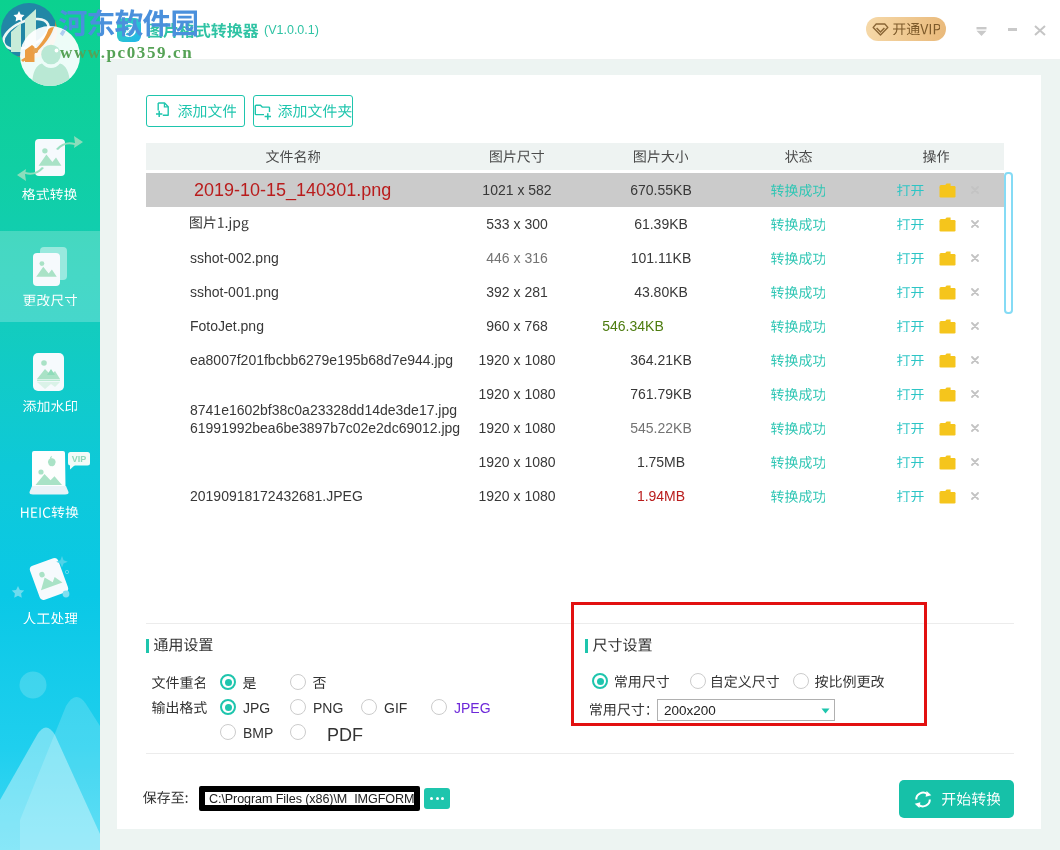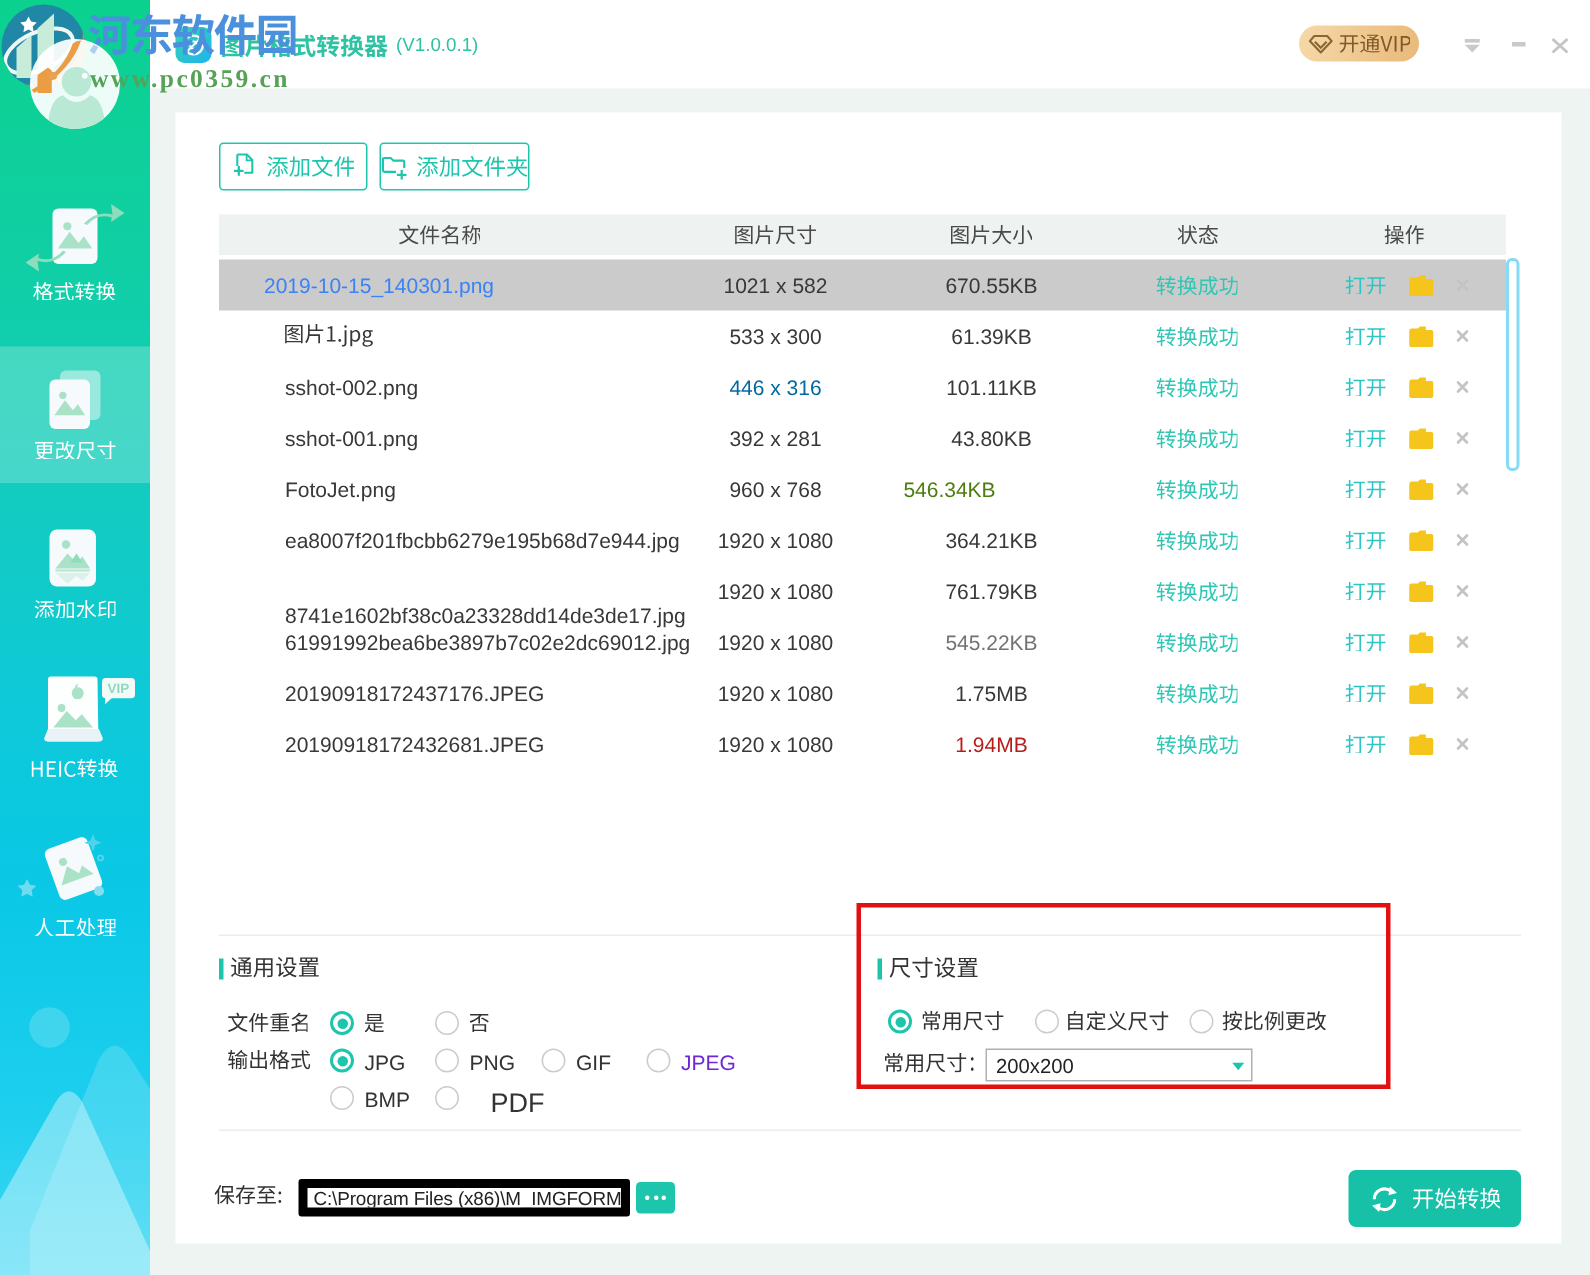--- a/index.html
+++ b/index.html
@@ -250,21 +250,21 @@
         <use href="#z46" transform="translate(13.55 11.82) scale(0.014 -0.014)"></use>
       </svg>
     </div>
 <div class="abs flexc" style="left:868px;top:143px;width:136px;height:27px">
       <svg width="26.9" height="12.9" viewBox="0 0 26.95 12.89" fill="#4a4a4a">
         <use href="#z47" transform="translate(-0.52 11.76) scale(0.014 -0.014)"></use>
         <use href="#z48" transform="translate(13.48 11.76) scale(0.014 -0.014)"></use>
       </svg>
     </div>
 <div class="abs" style="left:146px;top:173px;width:858px;height:34px;background:#cbcbcb"></div>
-<div class="abs flexl" style="left:176px;top:173px;height:34px;font-size:14px;color:#3b82f6">2019-10-15_140301.png</div>
+<div class="abs flexl" style="left:194px;top:173px;height:34px;font-size:18px;color:#b91c1c">2019-10-15_140301.png</div>
 <div class="abs flexc" style="left:440px;top:173px;width:154px;height:34px;font-size:14px;color:#383838">1021 x 582</div>
 <div class="abs flexc" style="left:594px;top:173px;width:134px;height:34px;font-size:14px;color:#383838">670.55KB</div>
 <div class="abs flexc" style="left:728px;top:173px;width:140px;height:34px">
       <svg width="54.6" height="13.0" viewBox="0 0 54.6 13.01" fill="#2fc6b4">
         <use href="#z14" transform="translate(-0.56 11.79) scale(0.014 -0.014)"></use>
         <use href="#z15" transform="translate(13.44 11.79) scale(0.014 -0.014)"></use>
         <use href="#z49" transform="translate(27.44 11.79) scale(0.014 -0.014)"></use>
         <use href="#z50" transform="translate(41.44 11.79) scale(0.014 -0.014)"></use>
       </svg>
     </div>
@@ -309,21 +309,21 @@
       </svg>
       <svg width="19" height="15" viewBox="0 0 19 15">
         <path d="M1.5 3.5 Q1.5 2 3 2 L7.2 2 L8.6 0.6 L12.6 0.6 L12.6 3.5 Z" fill="#f5c51c"></path>
         <rect x="1.5" y="3" width="16" height="11.4" rx="1.2" fill="#f5c51c"></rect>
       </svg>
       <svg width="8" height="8" viewBox="0 0 8 8">
         <path d="M1 1 L7 7 M7 1 L1 7" stroke="#c3c3c3" stroke-width="1.8" stroke-linecap="round"></path>
       </svg>
     </div>
 <div class="abs flexl" style="left:190px;top:241px;height:34px;font-size:14px;color:#383838">sshot-002.png</div>
-<div class="abs flexc" style="left:440px;top:241px;width:154px;height:34px;font-size:14px;color:#0369a1">446 x 316</div>
+<div class="abs flexc" style="left:440px;top:241px;width:154px;height:34px;font-size:14px;color:#737373">446 x 316</div>
 <div class="abs flexc" style="left:594px;top:241px;width:134px;height:34px;font-size:14px;color:#383838">101.11KB</div>
 <div class="abs flexc" style="left:728px;top:241px;width:140px;height:34px">
       <svg width="54.6" height="13.0" viewBox="0 0 54.6 13.01" fill="#2fc6b4">
         <use href="#z14" transform="translate(-0.56 11.79) scale(0.014 -0.014)"></use>
         <use href="#z15" transform="translate(13.44 11.79) scale(0.014 -0.014)"></use>
         <use href="#z49" transform="translate(27.44 11.79) scale(0.014 -0.014)"></use>
         <use href="#z50" transform="translate(41.44 11.79) scale(0.014 -0.014)"></use>
       </svg>
     </div>
 <div class="abs flexl" style="left:897px;top:241px;height:34px;gap:14px">
@@ -452,21 +452,20 @@
         <use href="#z7" transform="translate(13.45 11.76) scale(0.014 -0.014)"></use>
       </svg>
       <svg width="19" height="15" viewBox="0 0 19 15">
         <path d="M1.5 3.5 Q1.5 2 3 2 L7.2 2 L8.6 0.6 L12.6 0.6 L12.6 3.5 Z" fill="#f5c51c"></path>
         <rect x="1.5" y="3" width="16" height="11.4" rx="1.2" fill="#f5c51c"></rect>
       </svg>
       <svg width="8" height="8" viewBox="0 0 8 8">
         <path d="M1 1 L7 7 M7 1 L1 7" stroke="#c3c3c3" stroke-width="1.8" stroke-linecap="round"></path>
       </svg>
     </div>
-<div class="abs flexl" style="left:190px;top:445px;height:34px;font-size:14px;color:#383838">20190918172437176.JPEG</div>
 <div class="abs flexc" style="left:440px;top:445px;width:154px;height:34px;font-size:14px;color:#383838">1920 x 1080</div>
 <div class="abs flexc" style="left:594px;top:445px;width:134px;height:34px;font-size:14px;color:#383838">1.75MB</div>
 <div class="abs flexc" style="left:728px;top:445px;width:140px;height:34px">
       <svg width="54.6" height="13.0" viewBox="0 0 54.6 13.01" fill="#2fc6b4">
         <use href="#z14" transform="translate(-0.56 11.79) scale(0.014 -0.014)"></use>
         <use href="#z15" transform="translate(13.44 11.79) scale(0.014 -0.014)"></use>
         <use href="#z49" transform="translate(27.44 11.79) scale(0.014 -0.014)"></use>
         <use href="#z50" transform="translate(41.44 11.79) scale(0.014 -0.014)"></use>
       </svg>
     </div>

